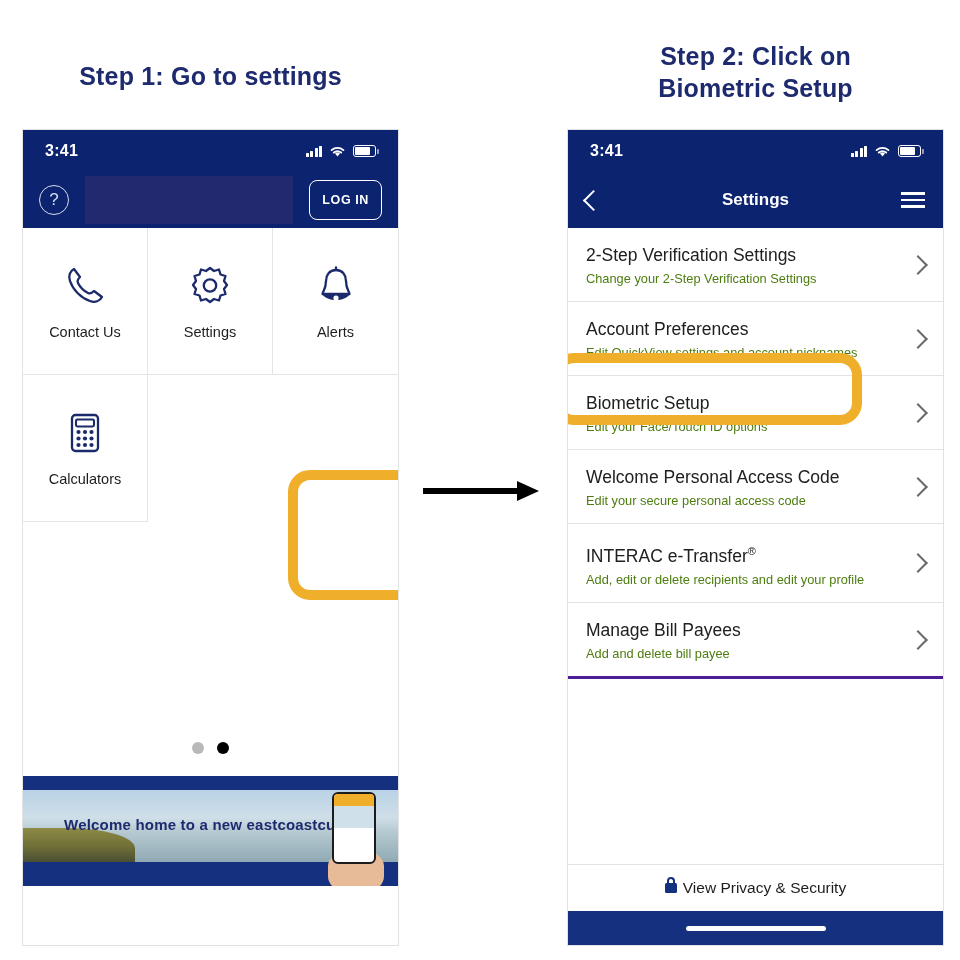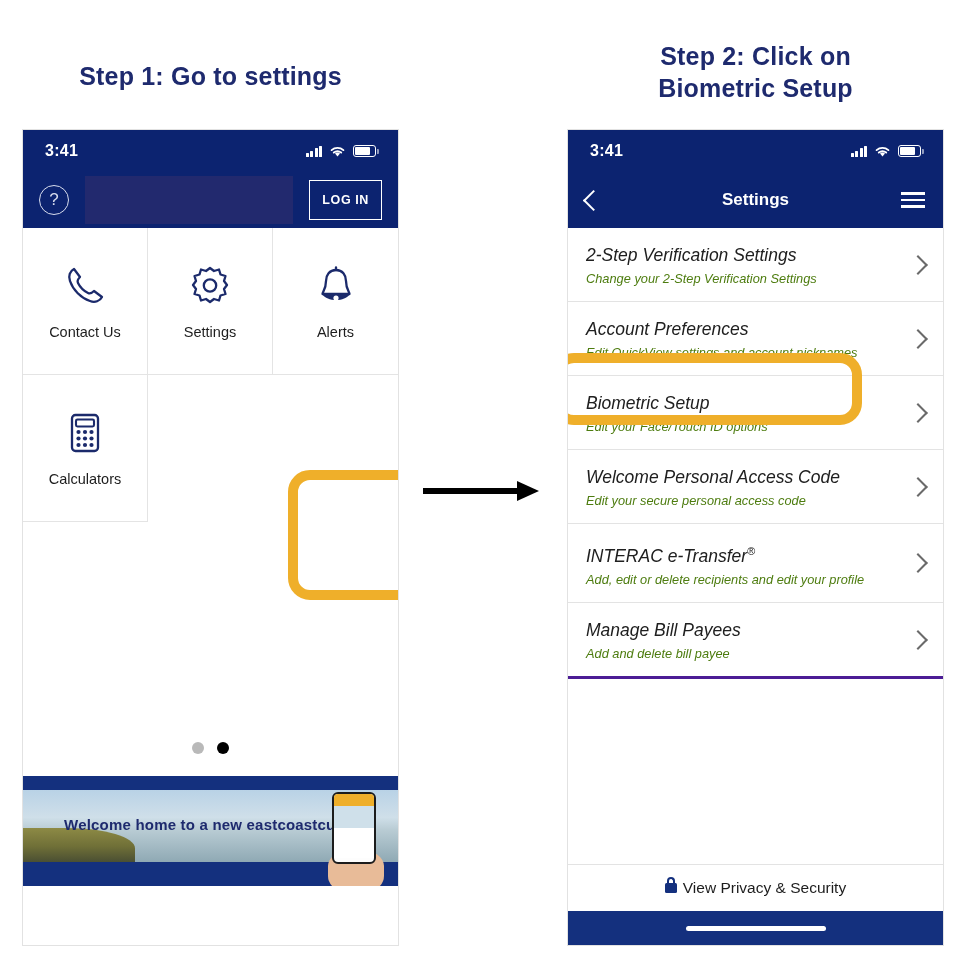--- a/index.html
+++ b/index.html
@@ -73,21 +73,21 @@
   .help-circle{
     width:28px;height:28px;border-radius:50%;border:1.7px solid #d7dced;
     color:#d7dced;font-size:17px;display:flex;align-items:center;
     justify-content:center;flex:0 0 auto;
   }
   .logo-plate{
     flex:1 1 auto;height:48px;background:#22296e;margin:0 6px;
   }
   .login-btn{
     border:1.5px solid #ffffff;color:#fff;font-size:12.5px;font-weight:bold;
-    letter-spacing:.6px;padding:12px 12px;border-radius:0;flex:0 0 auto;text-align:right;
+    letter-spacing:.6px;padding:12px 12px;border-radius:8px;flex:0 0 auto;text-align:right;
   }
   .balance-strip{
     background:#262626;color:#fff;font-size:15.5px;line-height:23px;
     padding:18px 16px 20px 16px;font-weight:500;
   }
 
   .tile-grid{ display:grid;grid-template-columns:repeat(3,1fr); }
   .tile{
     height:146px;border-right:1px solid #e4e4e4;border-bottom:1px solid #e4e4e4;
     display:flex;flex-direction:column;align-items:center;justify-content:center;
@@ -150,21 +150,21 @@
     position:absolute;left:0;right:0;text-align:center;color:#fff;
     font-size:17px;font-weight:bold;
   }
   .chev-back{
     width:13px;height:13px;border-left:2px solid #fff;border-bottom:2px solid #fff;
     transform:rotate(45deg);z-index:2;
   }
   .hamburger{ margin-left:auto;z-index:2;display:flex;flex-direction:column;gap:4px; }
   .hamburger i{display:block;width:24px;height:2.4px;background:#fff;}
 
-  .settings-list{ background:#fff;font-style:italic; }
+  .settings-list{ background:#fff; }
   .srow{
     position:relative;padding:15px 18px 14px 18px;border-bottom:1px solid #e3e3e3;
     display:flex;align-items:center;min-height:38px;
   }
   .srow:last-child{border-bottom:3px solid #4c1d95;}
   .srow-texts{ flex:1 1 auto; }
   .srow-title{ font-size:17.5px;color:#202020;line-height:24px; }
   .srow-title sup{ font-size:11px;vertical-align:super; }
   .srow-sub{ font-size:12.8px;color:#4d7c0f;margin-top:3px;line-height:17px; }
   .chev-right{

